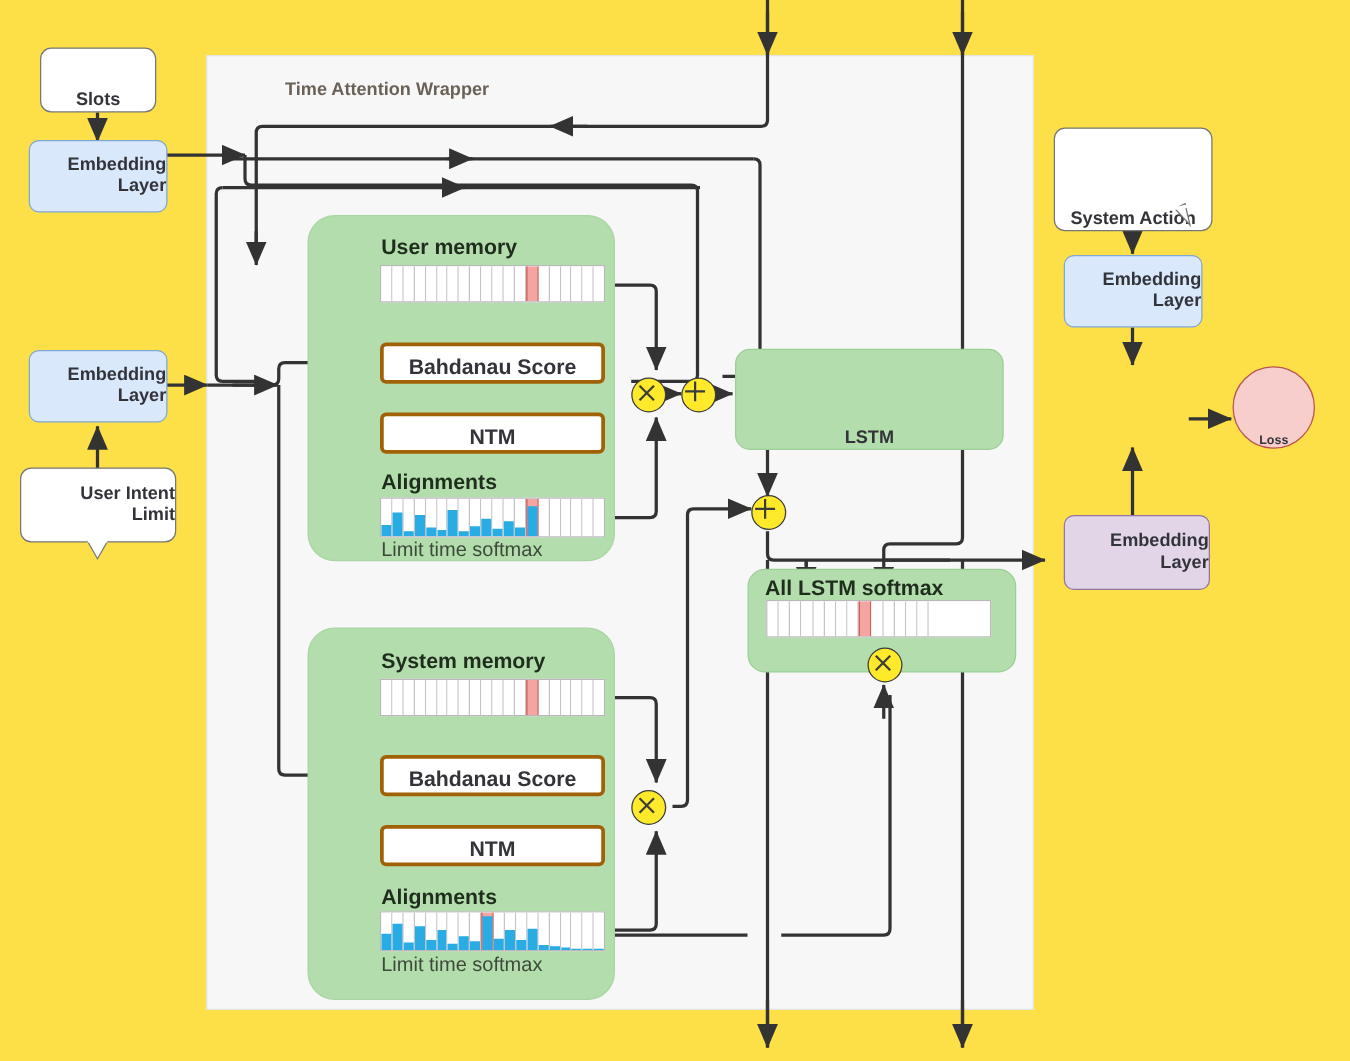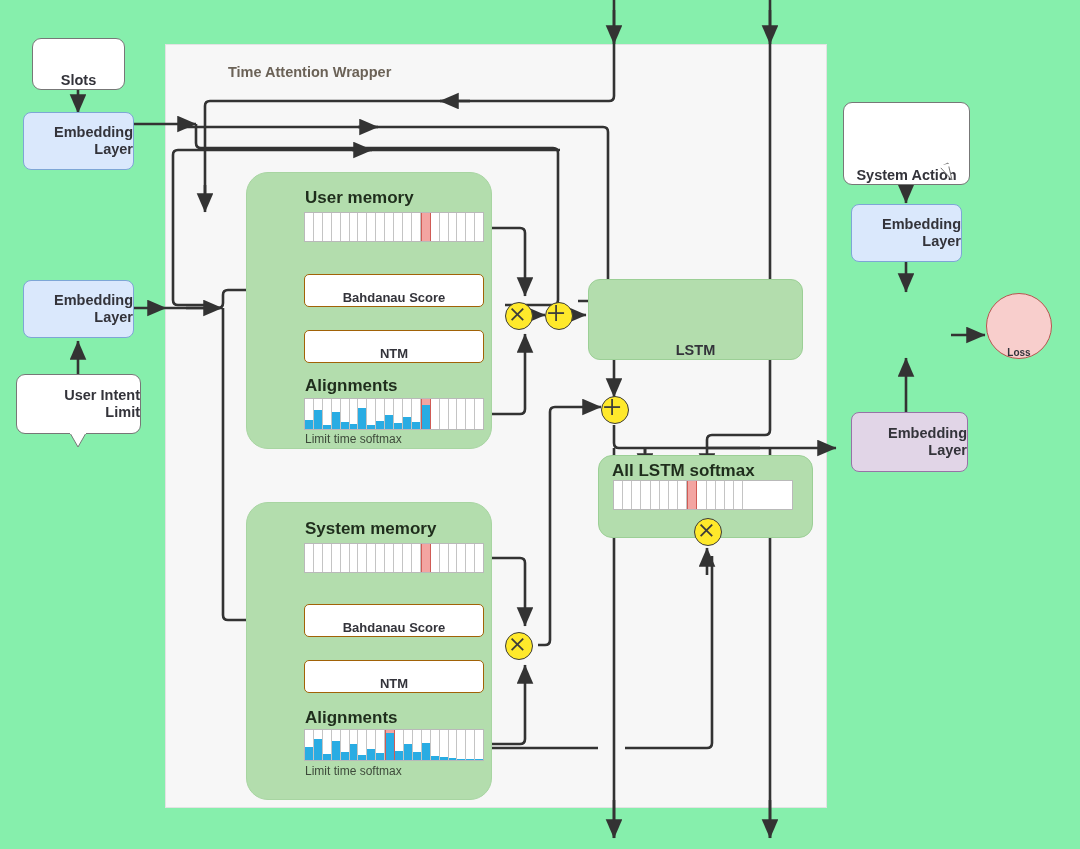--- a/index.html
+++ b/index.html
@@ -7,21 +7,21 @@
     padding: 0;
     background: #ffffff;
   }
   body {
     font-family: "Liberation Sans", sans-serif;
   }
   #canvas {
     position: relative;
     width: 1080px;
     height: 849px;
-    background: #86efac;
+    background: #fde047;
     overflow: hidden;
   }
   svg.layer {
     position: absolute;
     left: 0;
     top: 0;
     width: 1080px;
     height: 849px;
   }
   #wires { z-index: 1; }
@@ -53,23 +53,23 @@
   }
   .green-panel {
     position: absolute;
     background: #b3ddad;
     border: 1px solid #a8d5a2;
     border-radius: 22px;
     z-index: 1;
   }
   .white-box {
     background: #ffffff;
-    border: 1px solid #a16207;
+    border: 3px solid #a16207;
     border-radius: 5px;
-    font-size: 13px;
+    font-size: 17px;
   }
   .blue-box {
     background: #dae8fc;
     border: 1px solid #7ea6d6;
     border-radius: 8px;
     font-size: 14.5px;
   }
   .purple-box {
     background: #e1d5e7;
     border: 1px solid #9673a6;
@@ -102,21 +102,21 @@
   }
   .panel-label {
     position: absolute;
     font-weight: bold;
     font-size: 17px;
     color: #1f2d1c;
     z-index: 4;
   }
   .sub-label {
     position: absolute;
-    font-size: 12px;
+    font-size: 16px;
     font-weight: normal;
     color: #3d4a3a;
     z-index: 4;
   }
   .bar-strip {
     position: absolute;
     background: #ffffff;
     border: 1px solid #b9b9b9;
     box-sizing: border-box;
     display: flex;

